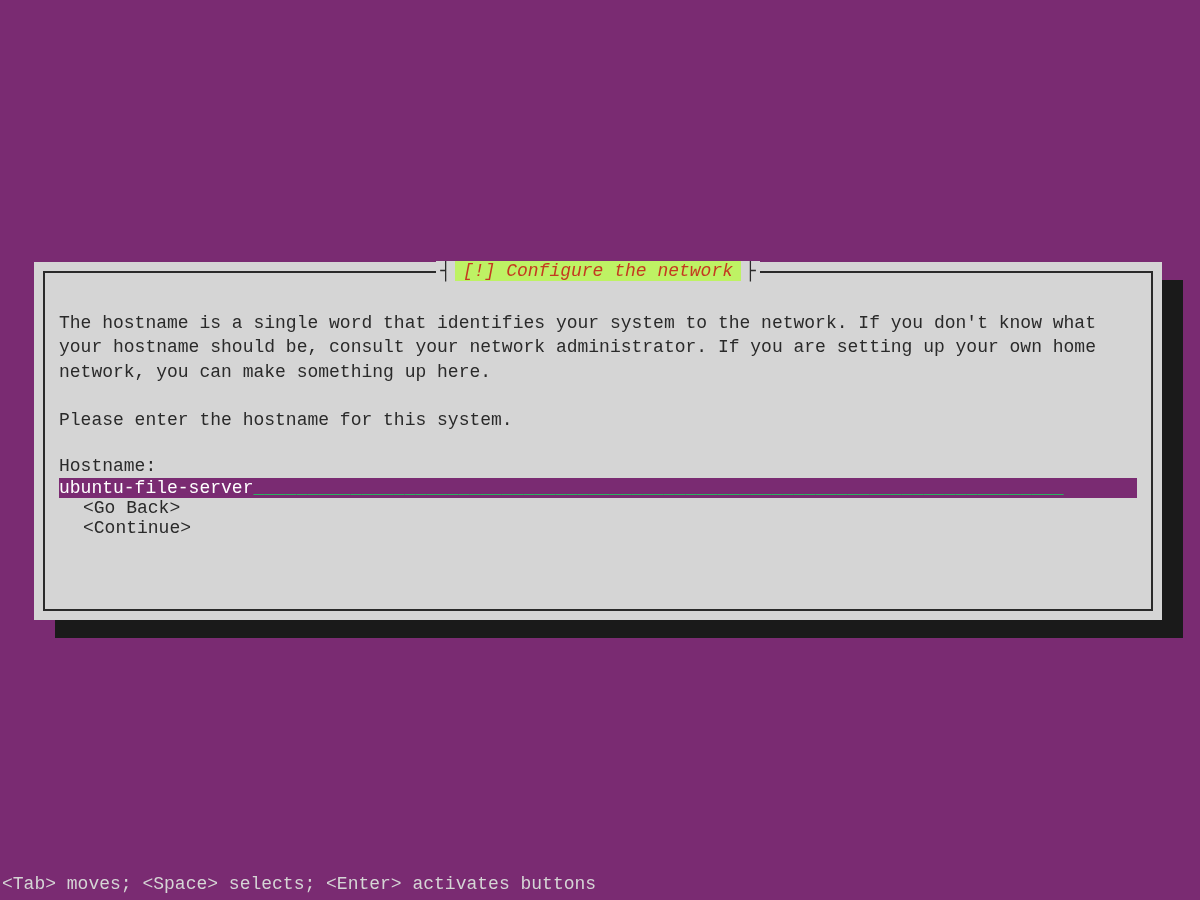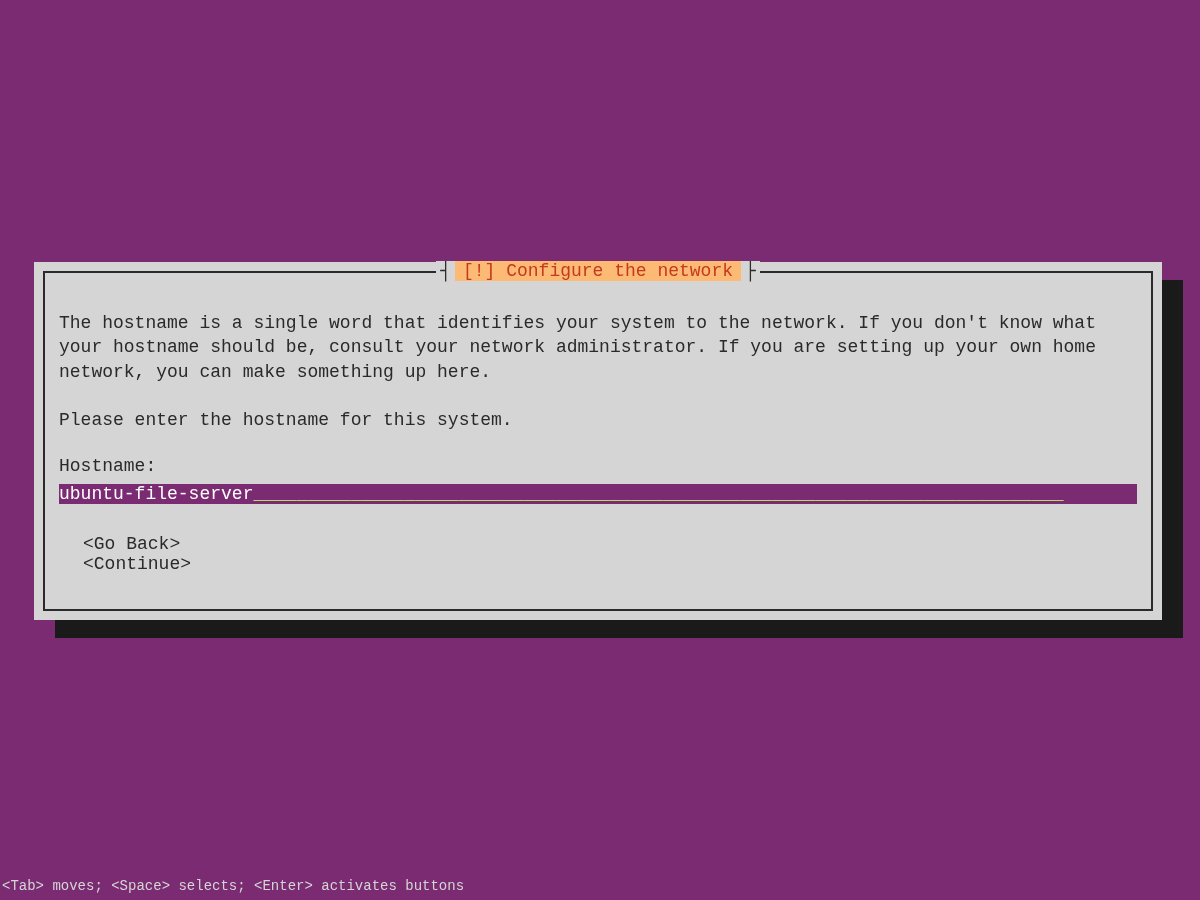--- a/index.html
+++ b/index.html
@@ -51,69 +51,69 @@
     align-items: center;
   }
   .title-bracket {
     color: #2a2a2a;
     background-color: #d5d5d5;
     font-weight: bold;
     padding: 0 4px;
   }
   .title-text {
     color: #c43a20;
-    background-color: #fdba74;
+    background-color: #bef264;
     padding: 0 8px;
     font-weight: normal;
+    font-style: italic;
   }
   .content {
     padding: 38px 14px 14px 14px;
     color: #2a2a2a;
   }
   .para {
     margin-bottom: 24px;
     line-height: 1.35;
   }
   .label {
-    margin-bottom: 8px;
+    margin-bottom: 2px;
   }
   .input-row {
     display: flex;
     align-items: flex-end;
-    margin-bottom: 30px;
   }
   .input-value {
     background-color: #7a2b72;
     color: #ffffff;
     white-space: pre;
   }
   .input-fill {
     background-color: #7a2b72;
-    color: #bef264;
+    color: #22c55e;
     flex: 1;
     overflow: hidden;
     white-space: nowrap;
     letter-spacing: 0px;
   }
   .button-row {
     display: flex;
     justify-content: space-between;
     padding: 0 24px;
     flex-direction: column;
   }
   .btn {
     color: #2a2a2a;
     cursor: pointer;
   }
   .statusbar {
     position: absolute;
     left: 2px;
     bottom: 6px;
     color: #d5d5d5;
-    font-size: 14px;
+    font-size: 18px;
   }
 </style>
 </head>
 <body>
 
 <div class="dialog-shadow"></div>
 
 <div class="dialog">
   <div class="dialog-inner">
     <div class="title-wrap">

